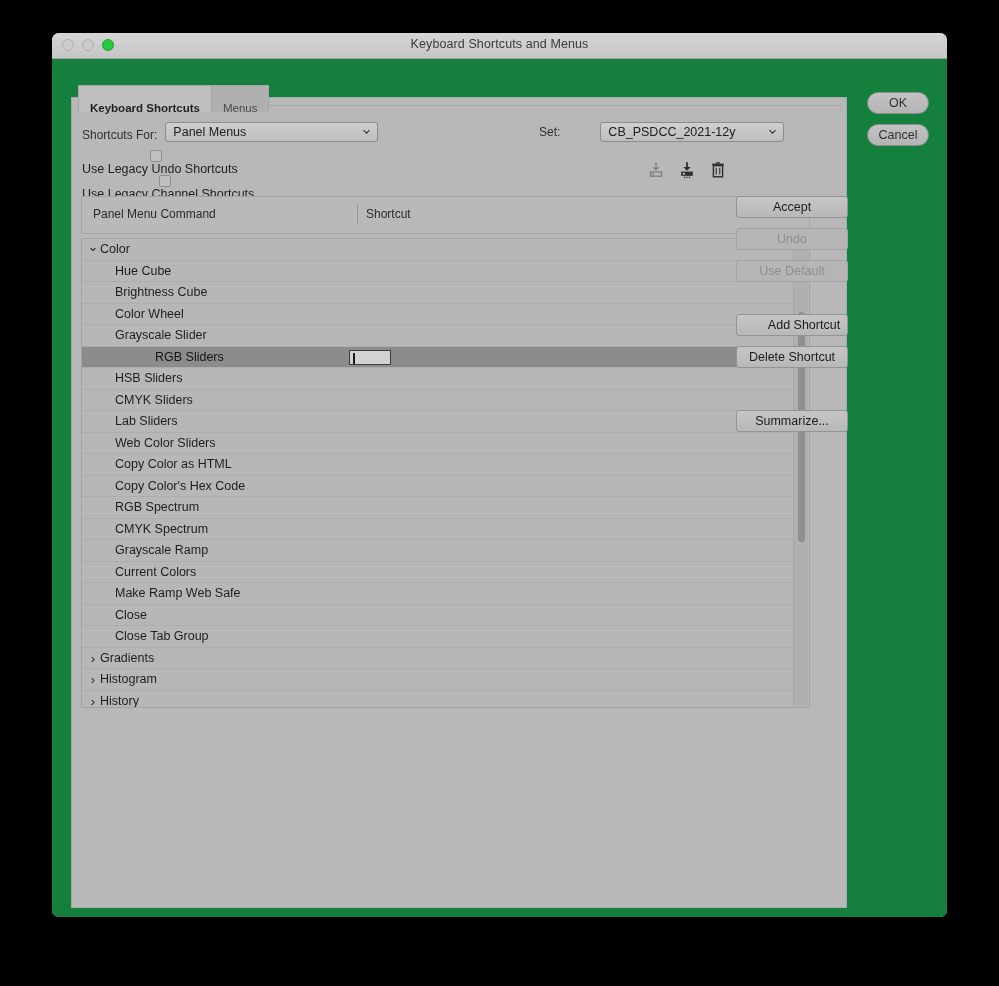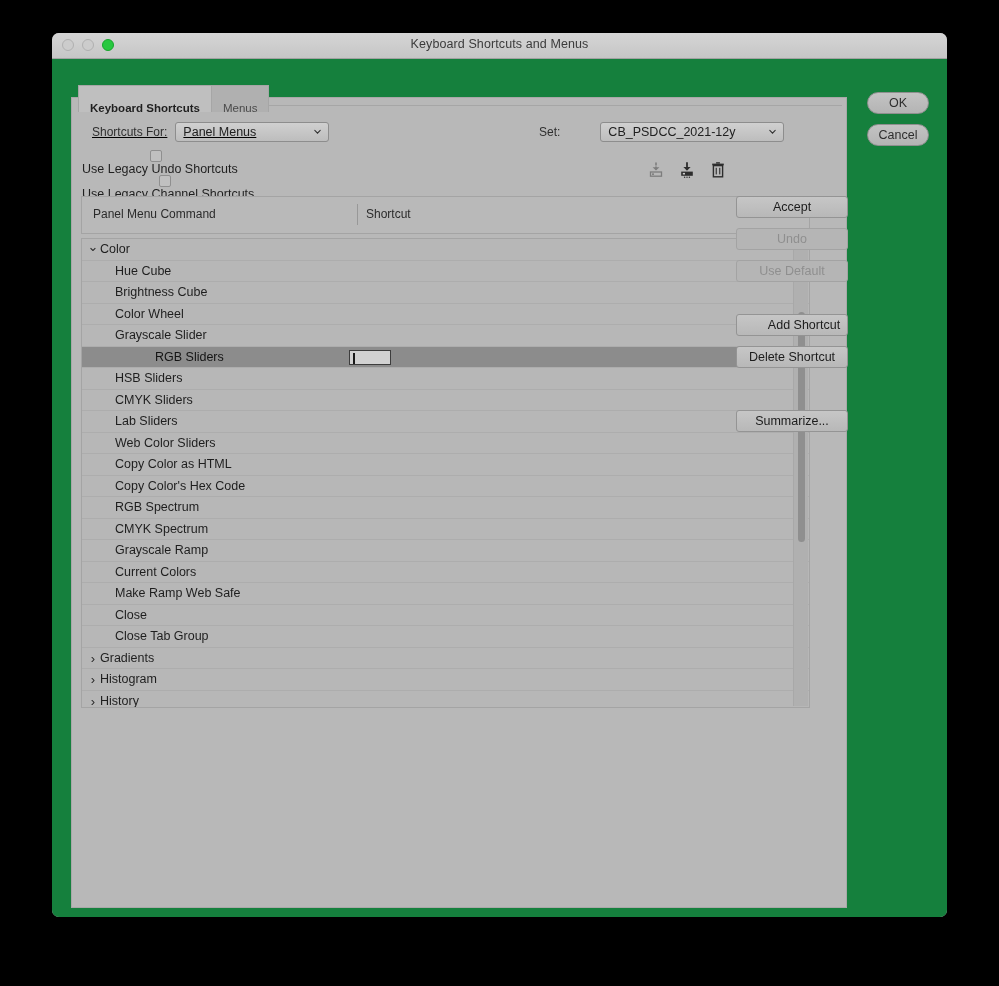--- a/index.html
+++ b/index.html
@@ -143,25 +143,24 @@
     left: 6px;
     top: 7px;
     width: 764px;
     height: 1px;
     background: #a6a6a6;
   }
 
   
   .row-shortcuts-for {
     position: absolute;
-    left: 20px;
+    left: 10px;
     top: 24px;
     display: flex;
-    align-items: center;
-    text-decoration: underline;
+    align-items: flex-end;
   }
   .field-label {
     font-size: 12px;
     color: #2f2f2f;
     margin-right: 8px;
   }
   .select {
     position: relative;
     height: 20px;
     box-sizing: border-box;
@@ -174,21 +173,21 @@
     padding: 0 22px 0 7px;
     cursor: default;
   }
   .select .chev {
     position: absolute;
     right: 6px;
     top: 4px;
     width: 9px;
     height: 9px;
   }
-  .sel-shortcuts-for { width: 154px; }
+  .sel-shortcuts-for { width: 213px; }
   .sel-set { width: 184px; margin-left: 32px; }
 
   .row-set {
     position: absolute;
     left: 467px;
     top: 24px;
     display: flex;
     align-items: center;
   }
 

